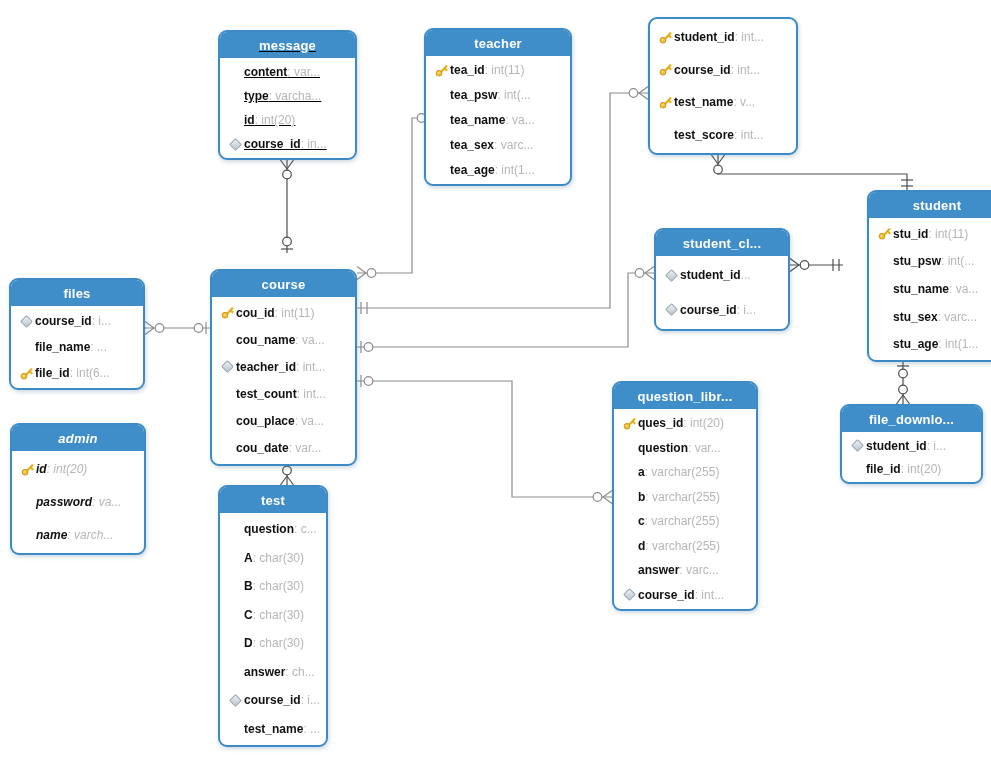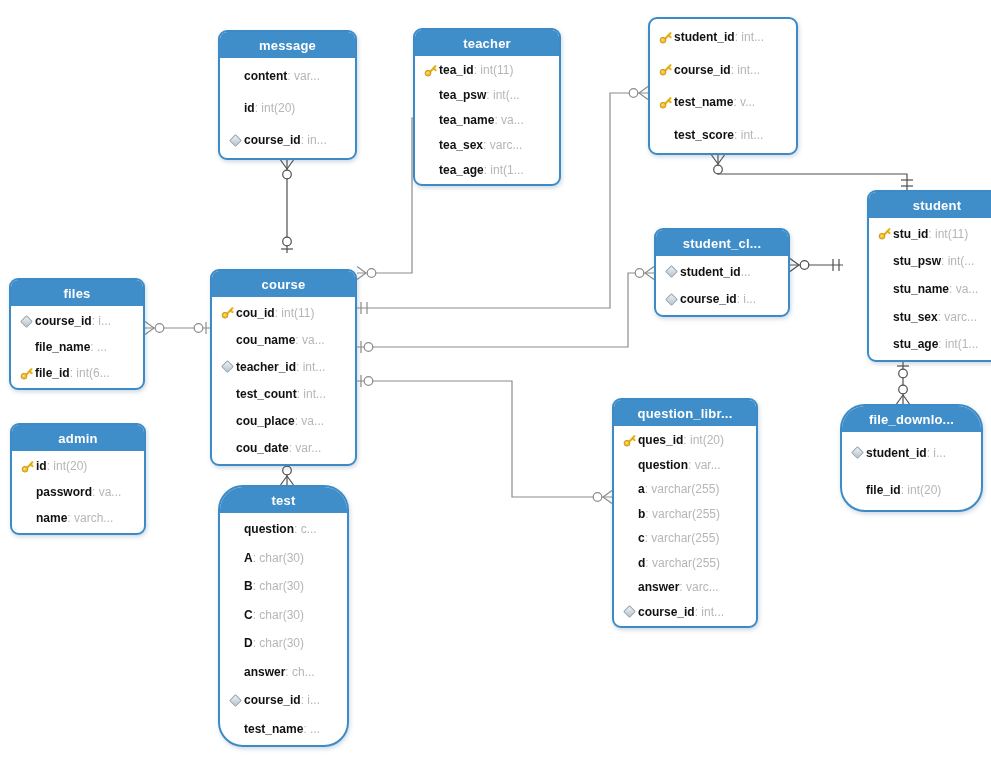--- a/index.html
+++ b/index.html
@@ -109,43 +109,48 @@
       </g>
       <g>
         <polyline points="903,362 903,404" fill="none" stroke="#4f4f4f" stroke-width="1.2"></polyline>
         <line x1="897" y1="366" x2="909" y2="366" stroke="#4f4f4f" stroke-width="1.2"></line>
         <circle cx="903" cy="373.5" r="4.3" fill="#ffffff" stroke="#4f4f4f" stroke-width="1.2"></circle>
         <line x1="909.5" y1="404" x2="903" y2="395" stroke="#4f4f4f" stroke-width="1.2"></line>
         <line x1="896.5" y1="404" x2="903" y2="395" stroke="#4f4f4f" stroke-width="1.2"></line>
         <circle cx="903" cy="389.5" r="4.3" fill="#ffffff" stroke="#4f4f4f" stroke-width="1.2"></circle>
       </g>
     </svg>
-<div class="db-table" style="left: 218px; top: 30px; width: 139px; height: 130px;">
+<div class="db-table" style="left: 218px; top: 30px; width: 139px; height: 130px; text-decoration: underline;">
       <div class="db-table-header">message</div>
       <div class="db-table-body">
         <div class="field-row">
           <span class="field-icon"></span>
           <span class="field-name">content</span>
           <span class="field-type">: var...</span>
         </div>
         <div class="field-row">
           <span class="field-icon"></span>
+          <span class="field-name">type</span>
+          <span class="field-type">: varcha...</span>
+        </div>
+        <div class="field-row">
+          <span class="field-icon"></span>
           <span class="field-name">id</span>
           <span class="field-type">: int(20)</span>
         </div>
         <div class="field-row">
           <span class="field-icon">
             <span class="fk-diamond"></span>
           </span>
           <span class="field-name">course_id</span>
           <span class="field-type">: in...</span>
         </div>
       </div>
     </div>
-    <div class="db-table" style="left: 413px; top: 28px; width: 148px; height: 158px;">
+    <div class="db-table" style="left: 424px; top: 28px; width: 148px; height: 158px;">
       <div class="db-table-header">teacher</div>
       <div class="db-table-body">
         <div class="field-row">
           <span class="field-icon">
             <svg width="13" height="13" viewBox="0 0 13 13">
               <path d="M6 8 L11.3 2.2 M9.4 4.2 L11.5 6.1" fill="none" stroke="#f3c02d" stroke-width="2.4" stroke-linecap="round"></path>
               <path d="M6 8 L11.3 2.2 M9.4 4.2 L11.5 6.1" fill="none" stroke="#c8951d" stroke-width="0.8" stroke-linecap="round"></path>
               <circle cx="4" cy="9.2" r="2.9" fill="#f3c02d" stroke="#c8951d" stroke-width="0.9"></circle>
               <circle cx="3.6" cy="8.8" r="0.9" fill="#ffe69a" stroke="none"></circle>
             </svg>
@@ -250,21 +255,21 @@
           <span class="field-name">stu_sex</span>
           <span class="field-type">: varc...</span>
         </div>
         <div class="field-row">
           <span class="field-icon"></span>
           <span class="field-name">stu_age</span>
           <span class="field-type">: int(1...</span>
         </div>
       </div>
     </div>
-    <div class="db-table" style="left: 654px; top: 228px; width: 136px; height: 89px;">
+    <div class="db-table" style="left: 654px; top: 228px; width: 136px; height: 103px;">
       <div class="db-table-header">student_cl...</div>
       <div class="db-table-body">
         <div class="field-row">
           <span class="field-icon">
             <span class="fk-diamond"></span>
           </span>
           <span class="field-name">student_id</span>
           <span class="field-type">...</span>
         </div>
         <div class="field-row">
@@ -342,21 +347,21 @@
               <path d="M6 8 L11.3 2.2 M9.4 4.2 L11.5 6.1" fill="none" stroke="#c8951d" stroke-width="0.8" stroke-linecap="round"></path>
               <circle cx="4" cy="9.2" r="2.9" fill="#f3c02d" stroke="#c8951d" stroke-width="0.9"></circle>
               <circle cx="3.6" cy="8.8" r="0.9" fill="#ffe69a" stroke="none"></circle>
             </svg>
           </span>
           <span class="field-name">file_id</span>
           <span class="field-type">: int(6...</span>
         </div>
       </div>
     </div>
-    <div class="db-table" style="left: 10px; top: 423px; width: 136px; height: 112px;">
+    <div class="db-table" style="left: 10px; top: 423px; width: 136px; height: 132px; font-style: italic;">
       <div class="db-table-header">admin</div>
       <div class="db-table-body">
         <div class="field-row">
           <span class="field-icon">
             <svg width="13" height="13" viewBox="0 0 13 13">
               <path d="M6 8 L11.3 2.2 M9.4 4.2 L11.5 6.1" fill="none" stroke="#f3c02d" stroke-width="2.4" stroke-linecap="round"></path>
               <path d="M6 8 L11.3 2.2 M9.4 4.2 L11.5 6.1" fill="none" stroke="#c8951d" stroke-width="0.8" stroke-linecap="round"></path>
               <circle cx="4" cy="9.2" r="2.9" fill="#f3c02d" stroke="#c8951d" stroke-width="0.9"></circle>
               <circle cx="3.6" cy="8.8" r="0.9" fill="#ffe69a" stroke="none"></circle>
             </svg>
@@ -369,21 +374,21 @@
           <span class="field-name">password</span>
           <span class="field-type">: va...</span>
         </div>
         <div class="field-row">
           <span class="field-icon"></span>
           <span class="field-name">name</span>
           <span class="field-type">: varch...</span>
         </div>
       </div>
     </div>
-    <div class="db-table" style="left: 218px; top: 485px; width: 131px; height: 262px; border-radius: 25px;">
+    <div class="db-table" style="left: 218px; top: 485px; width: 110px; height: 262px;">
       <div class="db-table-header">test</div>
       <div class="db-table-body">
         <div class="field-row">
           <span class="field-icon"></span>
           <span class="field-name">question</span>
           <span class="field-type">: c...</span>
         </div>
         <div class="field-row">
           <span class="field-icon"></span>
           <span class="field-name">A</span>
@@ -416,21 +421,21 @@
           <span class="field-name">course_id</span>
           <span class="field-type">: i...</span>
         </div>
         <div class="field-row">
           <span class="field-icon"></span>
           <span class="field-name">test_name</span>
           <span class="field-type">: ...</span>
         </div>
       </div>
     </div>
-    <div class="db-table" style="left: 612px; top: 398px; width: 146px; height: 230px;">
+    <div class="db-table" style="left: 612px; top: 381px; width: 146px; height: 230px;">
       <div class="db-table-header">question_libr...</div>
       <div class="db-table-body">
         <div class="field-row">
           <span class="field-icon">
             <svg width="13" height="13" viewBox="0 0 13 13">
               <path d="M6 8 L11.3 2.2 M9.4 4.2 L11.5 6.1" fill="none" stroke="#f3c02d" stroke-width="2.4" stroke-linecap="round"></path>
               <path d="M6 8 L11.3 2.2 M9.4 4.2 L11.5 6.1" fill="none" stroke="#c8951d" stroke-width="0.8" stroke-linecap="round"></path>
               <circle cx="4" cy="9.2" r="2.9" fill="#f3c02d" stroke="#c8951d" stroke-width="0.9"></circle>
               <circle cx="3.6" cy="8.8" r="0.9" fill="#ffe69a" stroke="none"></circle>
             </svg>
@@ -470,21 +475,21 @@
         </div>
         <div class="field-row">
           <span class="field-icon">
             <span class="fk-diamond"></span>
           </span>
           <span class="field-name">course_id</span>
           <span class="field-type">: int...</span>
         </div>
       </div>
     </div>
-    <div class="db-table" style="left: 840px; top: 404px; width: 143px; height: 108px; border-radius: 25px;">
+    <div class="db-table" style="left: 840px; top: 404px; width: 143px; height: 80px;">
       <div class="db-table-header">file_downlo...</div>
       <div class="db-table-body">
         <div class="field-row">
           <span class="field-icon">
             <span class="fk-diamond"></span>
           </span>
           <span class="field-name">student_id</span>
           <span class="field-type">: i...</span>
         </div>
         <div class="field-row">

